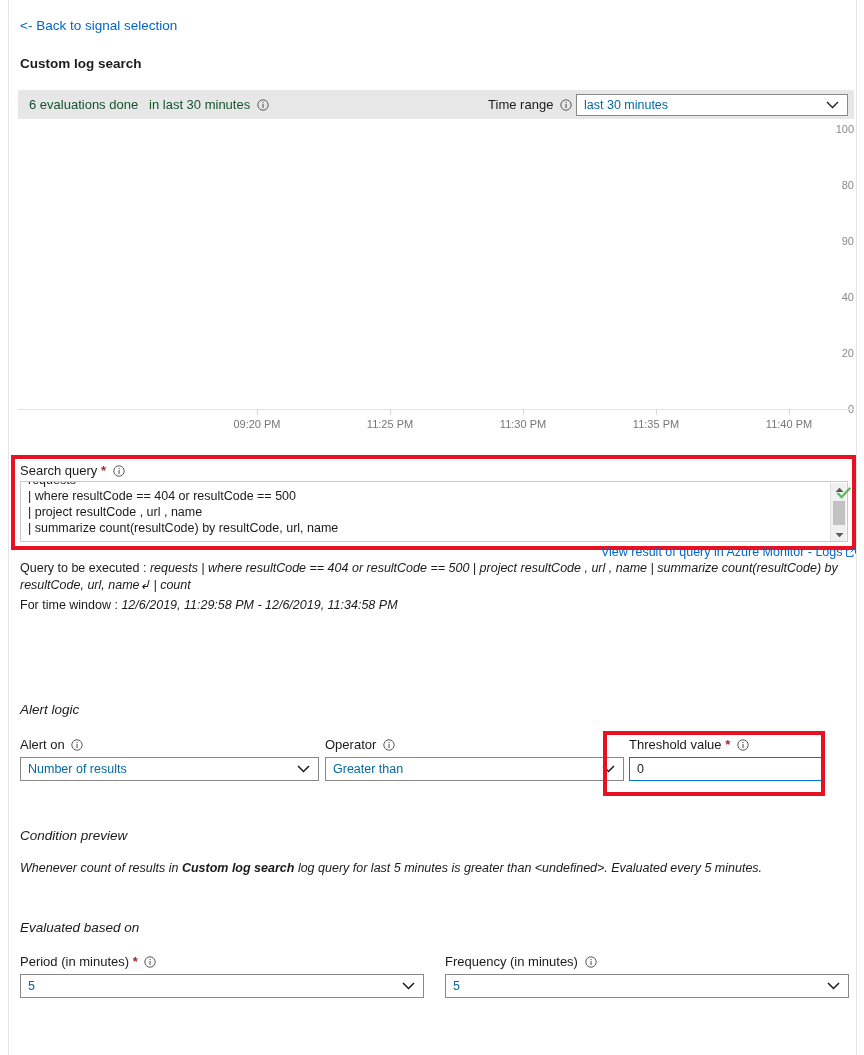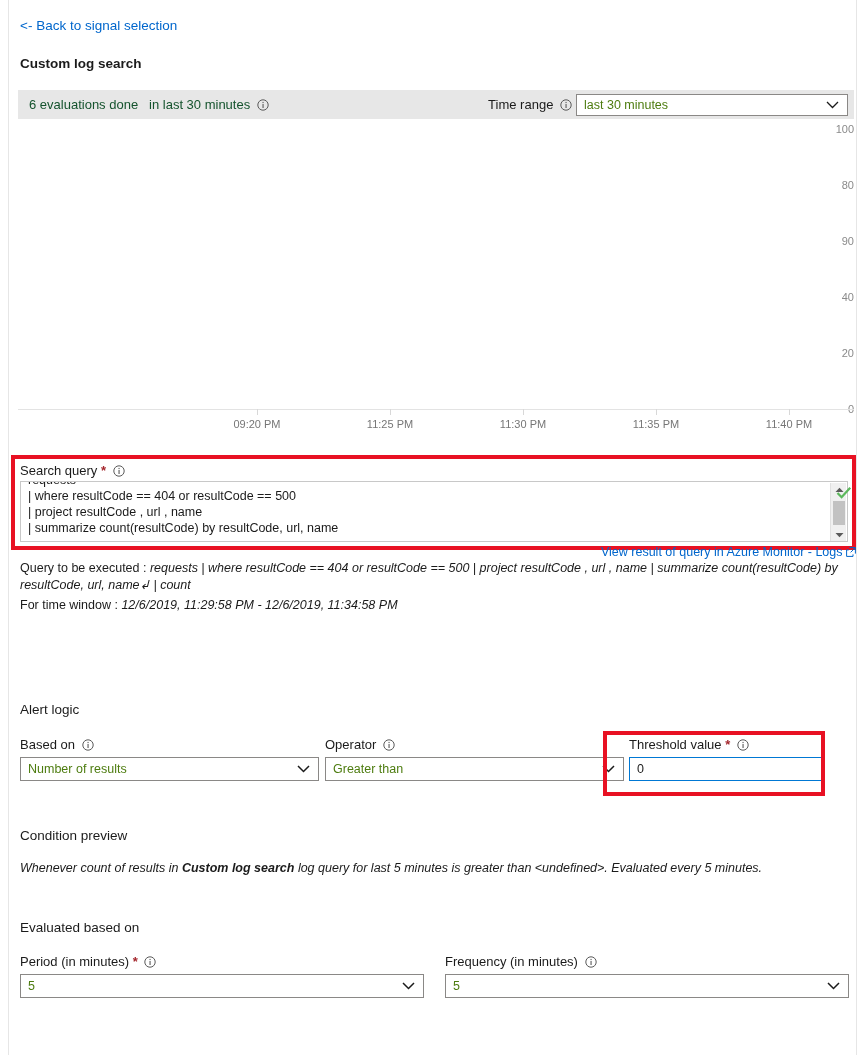--- a/index.html
+++ b/index.html
@@ -86,21 +86,21 @@
   }
   .select-box {
     position: relative;
     background: #ffffff;
     border: 1px solid #8a8886;
     height: 22px;
     display: flex;
     align-items: center;
     padding: 0 24px 0 7px;
     font-size: 12.5px;
-    color: #4d7c0f;
+    color: #0369a1;
     cursor: pointer;
   }
   .select-box .chev {
     position: absolute;
     right: 8px; top: 50%;
     transform: translateY(-50%);
     line-height: 0;
   }
   #timerange-select { width: 272px; }
 
@@ -266,20 +266,21 @@
     color: #0066cc;
     text-decoration: none;
     cursor: pointer;
   }
 
   
   .group-head {
     position: absolute;
     font-size: 13.5px;
     color: #1b1b1b;
+    font-style: italic;
   }
   #alert-logic-heading { left: 20px; top: 702px; }
   #condition-preview-heading { left: 20px; top: 828px; }
   #evaluated-heading { left: 20px; top: 920px; }
 
   
   #based-on-label  { left: 20px;  top: 737px; }
   #operator-label  { left: 325px; top: 737px; }
   #threshold-label { left: 629px; top: 737px; }
 
@@ -460,21 +461,21 @@
     <span class="lead">Query to be executed : </span><span class="q">requests | where resultCode == 404 or resultCode == 500 | project resultCode , url , name | summarize count(resultCode) by resultCode, url, name↲ | count</span>
   </div>
   <div class="timewin">
     <span>For time window : </span><span class="val">12/6/2019, 11:29:58 PM - 12/6/2019, 11:34:58 PM</span>
   </div>
 
 
   <div class="group-head" id="alert-logic-heading">Alert logic</div>
 
   <div class="field-label" id="based-on-label">
-    <span>Based on</span>
+    <span>Alert on</span>
     <span class="info-ic">
       <svg width="12" height="12" viewBox="0 0 12 12">
           <circle cx="6" cy="6" r="5.2" fill="none" stroke="#5a5a5a" stroke-width="1"></circle>
           <rect x="5.5" y="5" width="1.1" height="4" fill="#5a5a5a"></rect>
           <rect x="5.5" y="2.9" width="1.1" height="1.2" fill="#5a5a5a"></rect>
         </svg>
     </span>
   </div>
   <div class="select-box" id="based-on-select">
     <span>Number of results</span>

